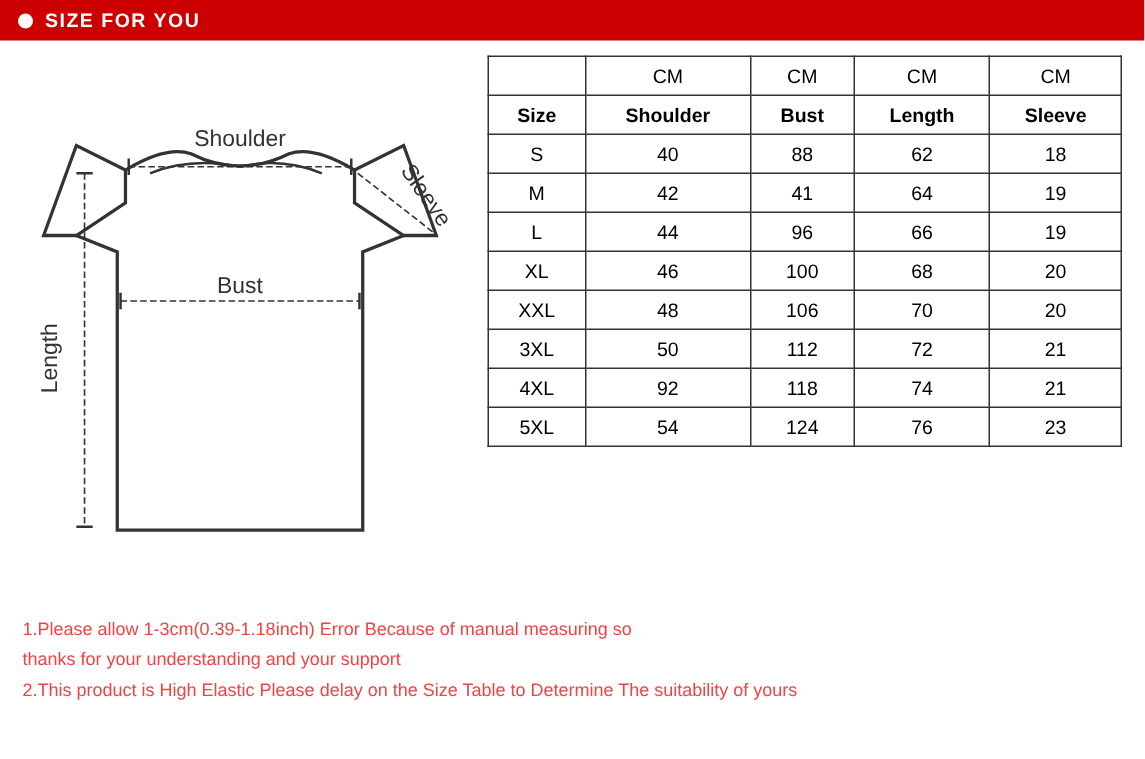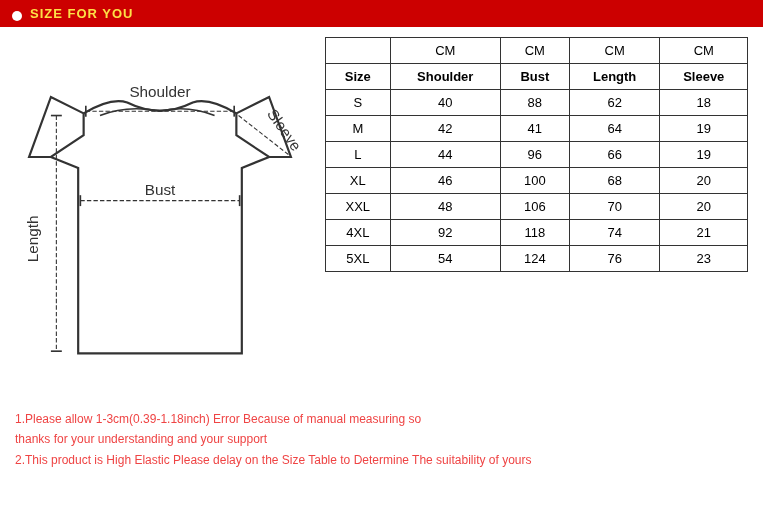--- a/index.html
+++ b/index.html
@@ -7,24 +7,24 @@
       width: 763px;
       height: 506px;
       background: #fff;
       font-family: Arial, sans-serif;
       font-size: 13px;
       overflow: hidden;
     }
 
     .header-bar {
       background: #cc0000;
-      color: #fde047;
+      color: #ffffff;
       padding: 6px 12px;
       display: flex;
-      align-items: flex-end;
+      align-items: center;
       gap: 8px;
       margin-bottom: 10px;
     }
 
     .header-dot {
       width: 10px;
       height: 10px;
       background: #fff;
       border-radius: 50%;
       flex-shrink: 0;
@@ -189,20 +189,27 @@
             <td>20</td>
           </tr>
           <tr>
             <td>XXL</td>
             <td>48</td>
             <td>106</td>
             <td>70</td>
             <td>20</td>
           </tr>
           <tr>
+            <td>3XL</td>
+            <td>50</td>
+            <td>112</td>
+            <td>72</td>
+            <td>21</td>
+          </tr>
+          <tr>
             <td>4XL</td>
             <td>92</td>
             <td>118</td>
             <td>74</td>
             <td>21</td>
           </tr>
           <tr>
             <td>5XL</td>
             <td>54</td>
             <td>124</td>

